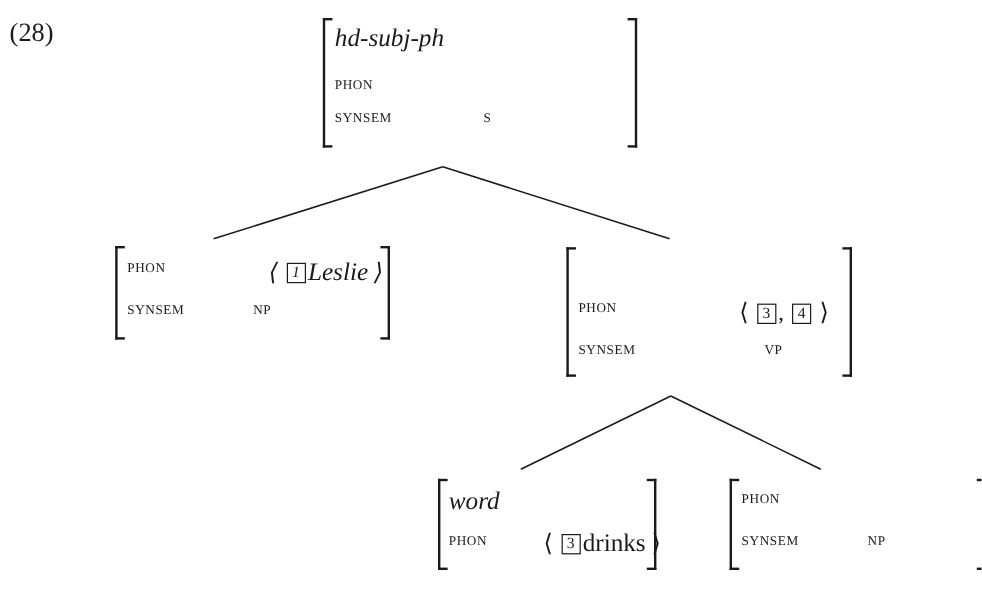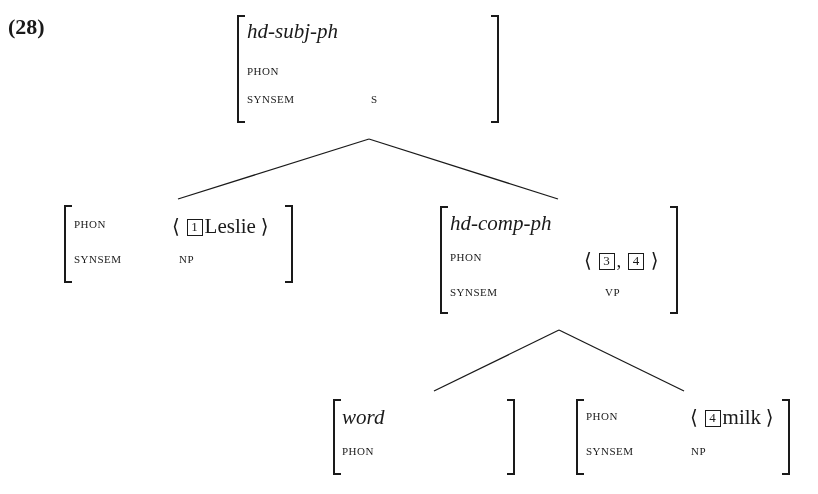--- a/index.html
+++ b/index.html
@@ -1,20 +1,20 @@
 <!DOCTYPE html>
 <html><head>
 <meta charset="utf-8">
 <style>
   html, body { margin: 0; padding: 0; background: #ffffff; }
   body { width: 818px; height: 494px; position: relative; overflow: hidden;
          font-family: "Liberation Serif", "DejaVu Serif", serif; color: #1a1a1a; }
-  .abs { position: absolute; font-weight: bold; }
+  .abs { position: absolute; }
   .exnum { left: 8px; top: 14px; font-size: 22px; }
-  .avm { position: absolute; }
+  .avm { position: absolute; margin-left: 32px; }
   .brk { position: absolute; top: 0; bottom: 0; width: 6px; border-top: 2px solid #1a1a1a; border-bottom: 2px solid #1a1a1a; }
   .brk.l { left: 0; border-left: 2px solid #1a1a1a; }
   .brk.r { right: 0; border-right: 2px solid #1a1a1a; }
   .row { position: absolute; white-space: nowrap; font-size: 19px; }
   .type { font-style: italic; font-size: 21px; }
   .feat { font-size: 11px; letter-spacing: 0.5px; }
   .val { font-size: 19px; }
   .tag { display: inline-block; border: 1.6px solid #1a1a1a; font-size: 13px; line-height: 14px;
          width: 14px; height: 15px; text-align: center; vertical-align: 2px; margin: 0 2px; }
   .angle { font-size: 20px; }
@@ -40,55 +40,54 @@
     <span class="feat">PHON</span>
   </div>
   <div class="row feat" style="left:10px; top:78px;">SYNSEM</div>
   <div class="row feat" style="left:134px; top:78px;">S</div>
 </div>
 
 <div class="avm" style="left:64px; top:205px; width:229px; height:78px;">
   <div class="brk l"></div>
   <div class="brk r"></div>
   <div class="row feat" style="left:10px; top:13px;">PHON</div>
-  <div class="row val" style="left:108px; top:9px;">
+  <div class="row val" style="left:128px; top:9px;font-style:italic;">
     <span class="angle">⟨</span>
     <span class="tag">1</span><span style="font-size:21px">Leslie</span>
     <span class="angle">⟩</span>
   </div>
   <div class="row feat" style="left:10px; top:48px;">SYNSEM</div>
   <div class="row feat" style="left:115px; top:48px;">NP</div>
 </div>
 
 <div class="avm" style="left:440px; top:206px; width:238px; height:108px;">
   <div class="brk l"></div>
   <div class="brk r"></div>
-  <div class="row type" style="left:10px; top:5px;">hd-comp-ph</div>
   <div class="row feat" style="left:10px; top:45px;">PHON</div>
   <div class="row val" style="left:144px; top:42px;">
     <span class="angle">⟨</span>
     <span class="tag">3</span><span>,</span>
     <span class="tag">4</span>
     <span class="angle">⟩</span>
   </div>
   <div class="row feat" style="left:10px; top:80px;">SYNSEM</div>
   <div class="row feat" style="left:165px; top:80px;">VP</div>
 </div>
 
 <div class="avm" style="left:333px; top:399px; width:182px; height:76px;">
   <div class="brk l"></div>
   <div class="brk r"></div>
   <div class="row type" style="left:9px; top:6px;">word</div>
   <div class="row feat" style="left:9px; top:46px;">PHON</div>
+  <div class="row val" style="left:88px; top:41px;">
+    <span class="angle">⟨</span>
+    <span class="tag">3</span><span style="font-size:21px">drinks</span>
+    <span class="angle">⟩</span>
+  </div>
 </div>
 
 <div class="avm" style="left:576px; top:399px; width:214px; height:76px;">
   <div class="brk l"></div>
   <div class="brk r"></div>
   <div class="row feat" style="left:10px; top:11px;">PHON</div>
-  <div class="row val" style="left:114px; top:6px;">
-    <span class="angle">⟨</span>
-    <span class="tag">4</span><span style="font-size:21px">milk</span>
-    <span class="angle">⟩</span>
-  </div>
   <div class="row feat" style="left:10px; top:46px;">SYNSEM</div>
   <div class="row feat" style="left:115px; top:46px;">NP</div>
 </div>
 
 </body></html>

